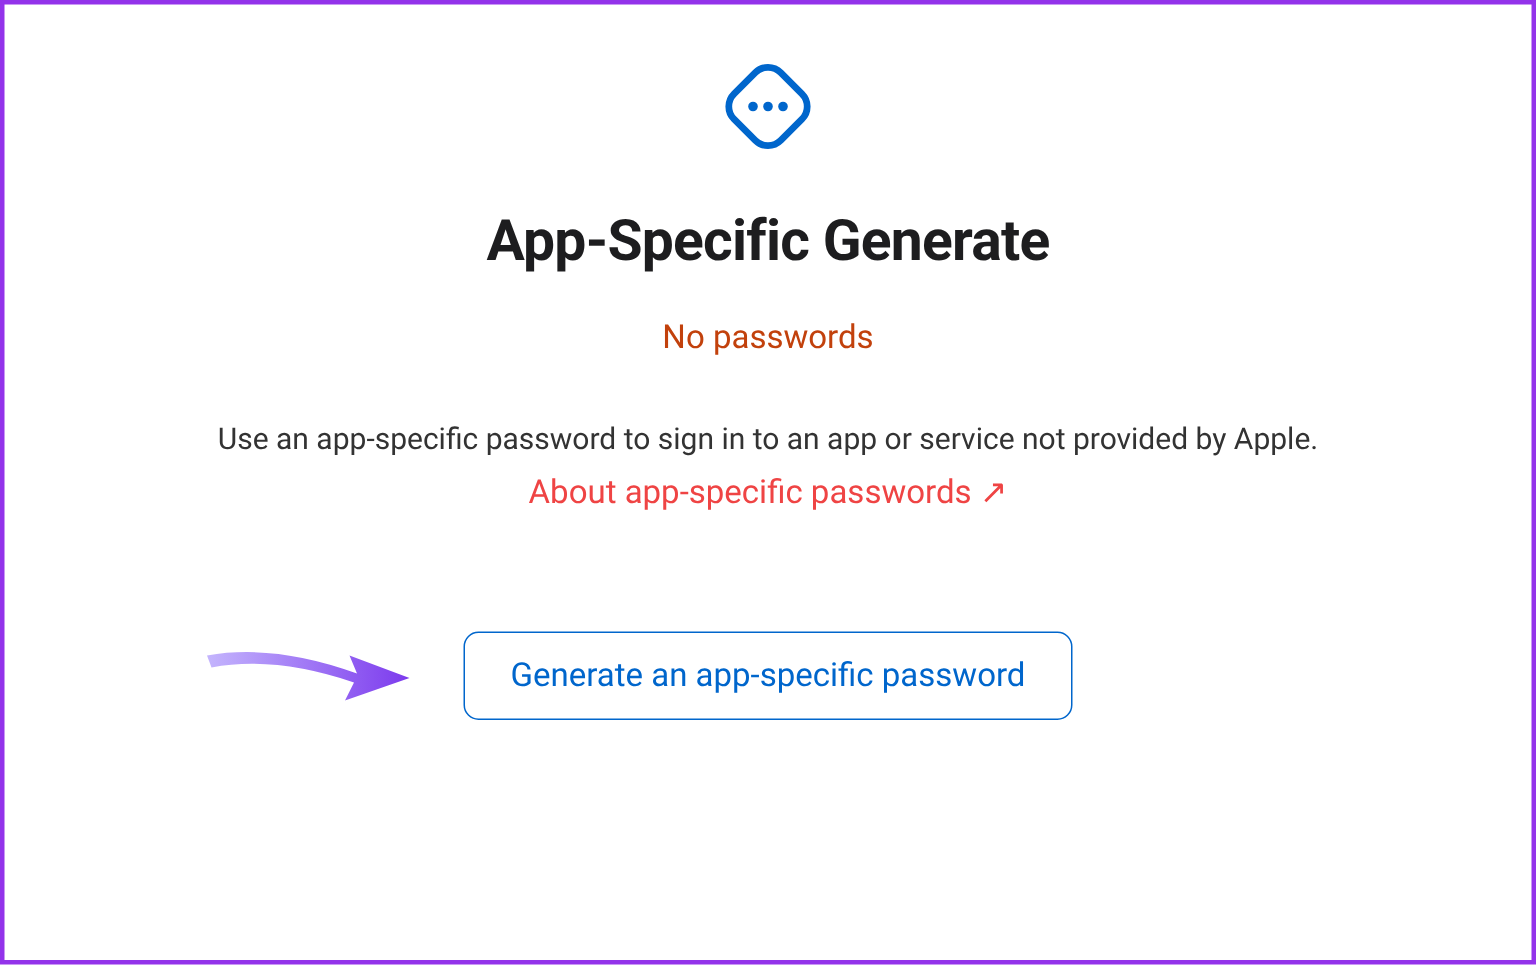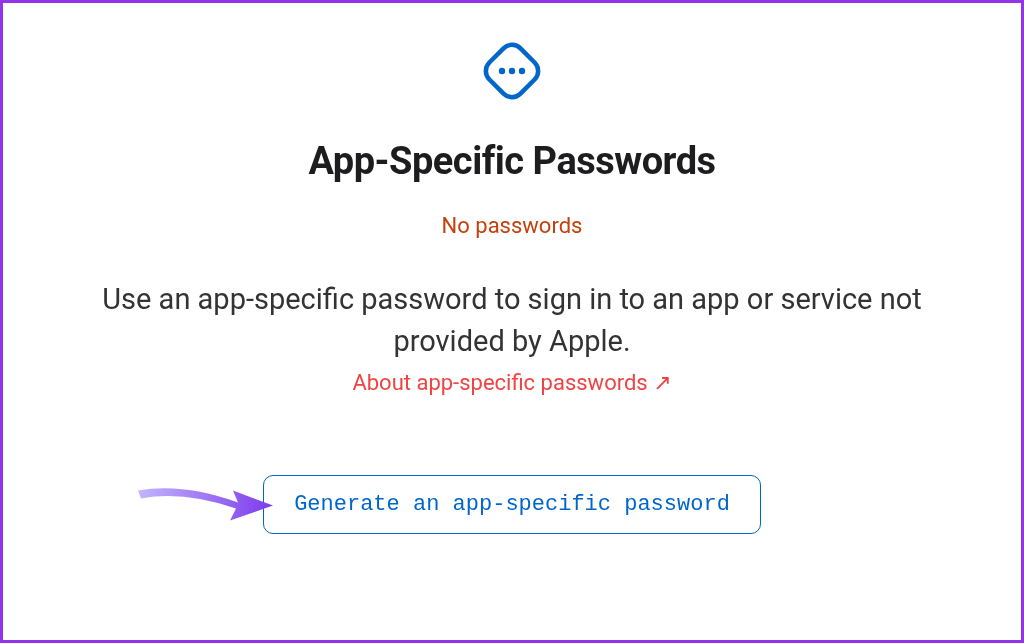--- a/index.html
+++ b/index.html
@@ -33,21 +33,21 @@
       margin-bottom: 30px;
       letter-spacing: -0.5px;
     }
     .subtitle {
       font-size: 22px;
       font-weight: 400;
       color: #c2410c;
       margin-bottom: 40px;
     }
     .description {
-      font-size: 29px;
+      font-size: 20px;
       font-weight: 400;
       color: #333;
       text-align: center;
       max-width: 860px;
       line-height: 1.45;
       margin-bottom: 8px;
     }
     .learn-link {
       font-size: 22px;
       color: #ef4444;
@@ -55,21 +55,20 @@
       cursor: pointer;
       margin-bottom: 80px;
       display: inline-block;
     }
     .button-row {
       position: relative;
       display: flex;
       align-items: center;
       justify-content: center;
       width: 100%;
-      font-family: Liberation Mono, monospace;
     }
     .generate-btn {
       font-size: 22px;
       color: #0066cc;
       background: #fff;
       border: 1.5px solid #0066cc;
       border-radius: 10px;
       padding: 16px 30px;
       cursor: pointer;
       font-family: inherit;
@@ -87,21 +86,21 @@
 
 <div class="icon-wrap">
   <svg width="80" height="80" viewBox="0 0 80 80">
     <rect x="18" y="18" width="44" height="44" rx="12" ry="12" transform="rotate(45 40 40)" fill="none" stroke="#0066cc" stroke-width="4.5"></rect>
     <circle cx="30" cy="40" r="3.2" fill="#0066cc"></circle>
     <circle cx="40" cy="40" r="3.2" fill="#0066cc"></circle>
     <circle cx="50" cy="40" r="3.2" fill="#0066cc"></circle>
   </svg>
 </div>
 
-<h1 class="title">App-Specific Passwords</h1>
+<h1 class="title">App-Specific Generate</h1>
 
 <div class="subtitle">No passwords</div>
 
 <p class="description">Use an app-specific password to sign in to an app or service not provided by Apple.</p>
 
 <a class="learn-link">About app-specific passwords ↗</a>
 
 <div class="button-row">
   <div class="annotation-arrow">
     <svg width="150" height="60" viewBox="0 0 150 60">

